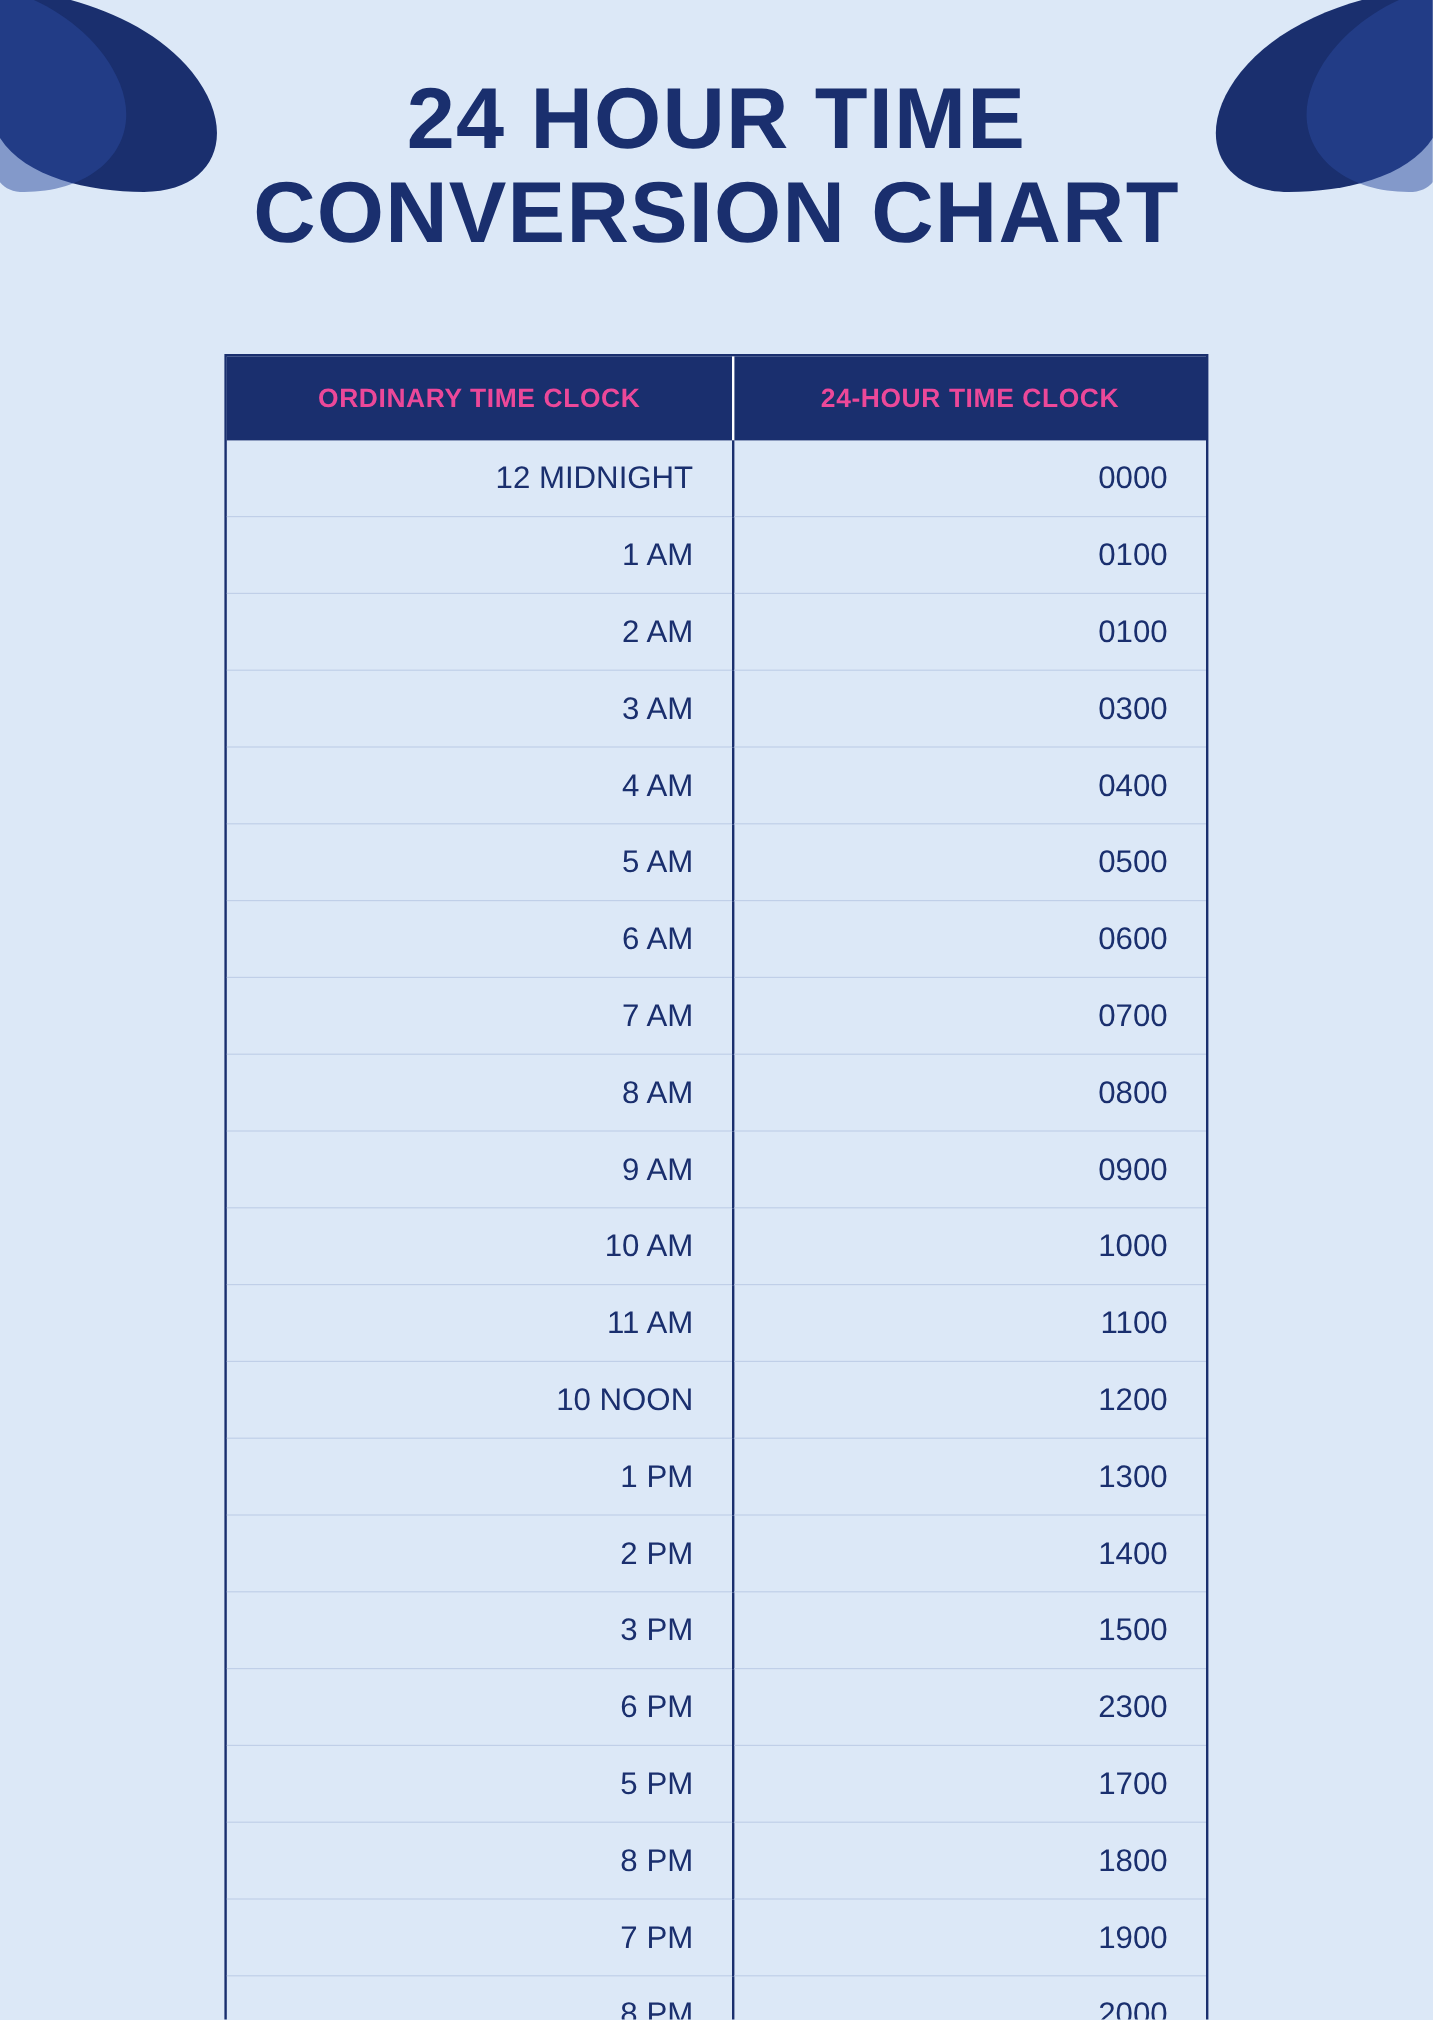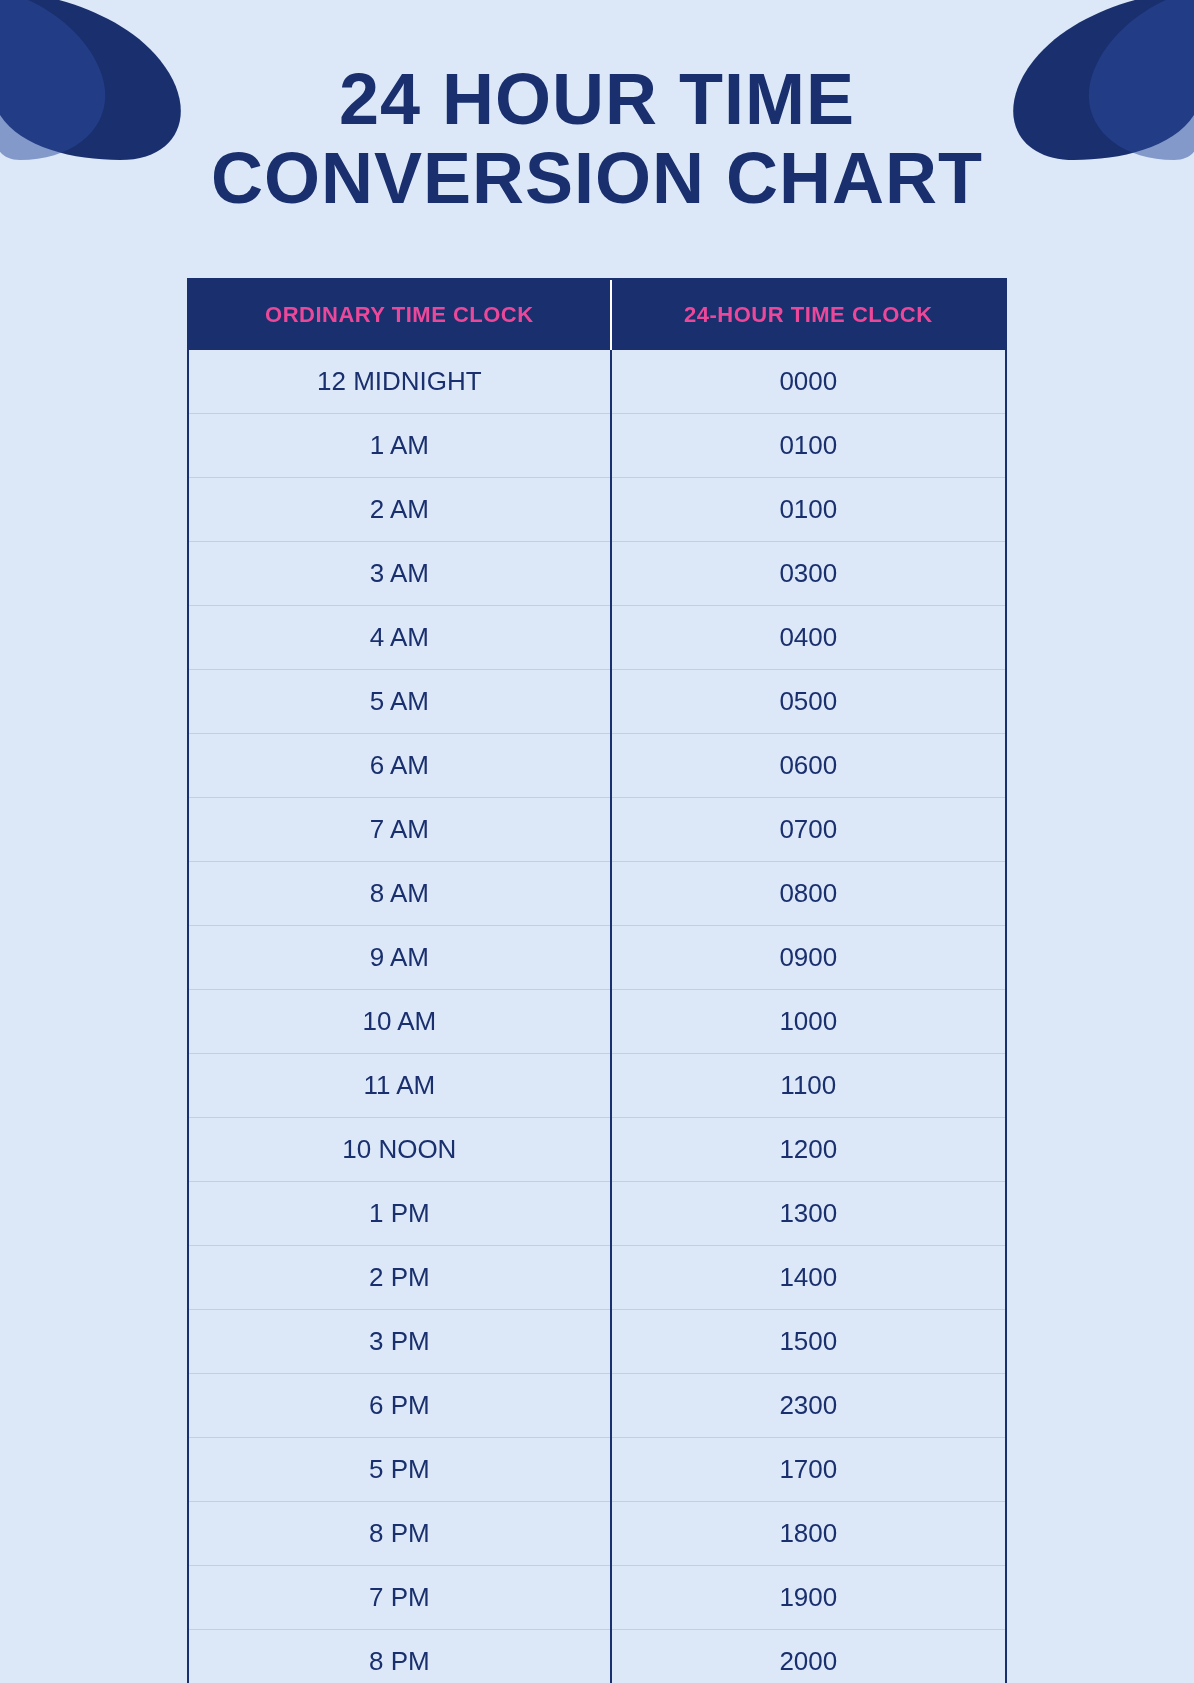--- a/index.html
+++ b/index.html
@@ -18,20 +18,21 @@
     }
 
     .page {
       width: 1194px;
       height: 1683px;
       background-color: #dce8f7;
       position: relative;
       display: flex;
       flex-direction: column;
       align-items: center;
+      gap: 17px;
     }
 
     
     .blob-top-left {
       position: absolute;
       top: 0;
       left: 0;
       width: 200px;
       height: 160px;
     }
@@ -90,21 +91,21 @@
     }
 
     tbody tr:last-child {
       border-bottom: none;
     }
 
     tbody td {
       color: #1a2f6e;
       font-size: 26px;
       font-weight: 400;
-      text-align: center;
+      text-align: right;
       padding: 16px 32px;
     }
 
     tbody td:first-child {
       border-right: 2px solid #1a2f6e;
     }
 
     
   </style>
 </head>

